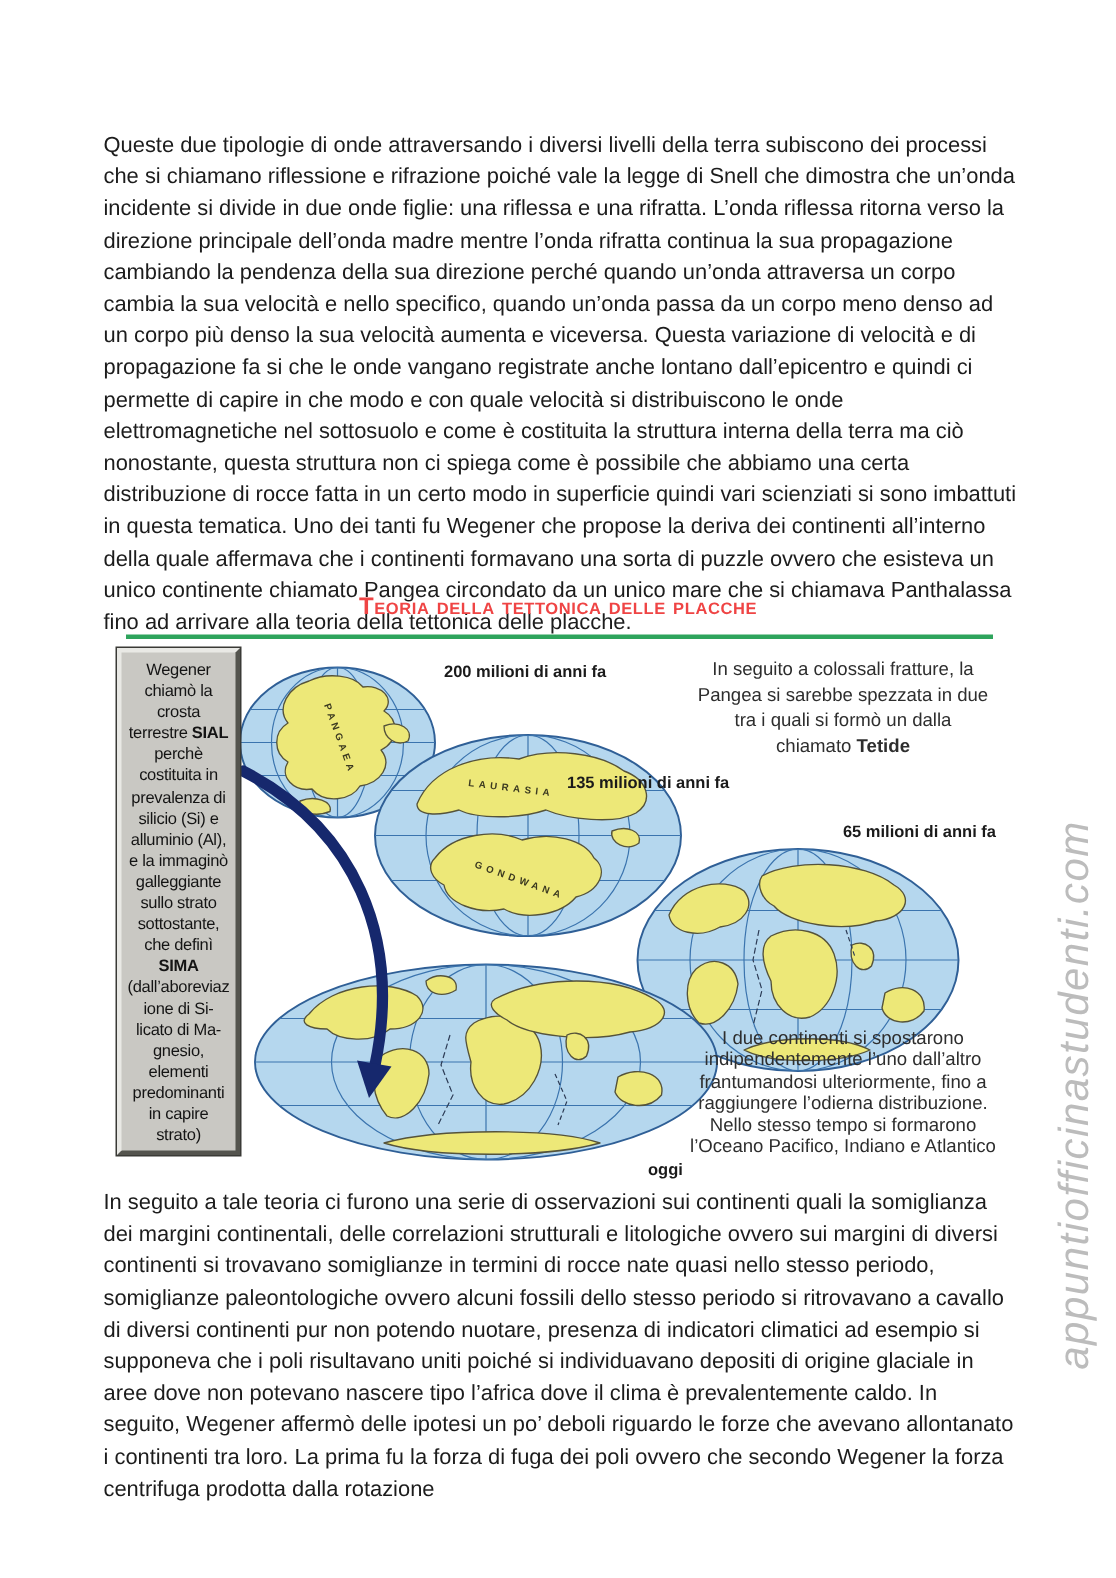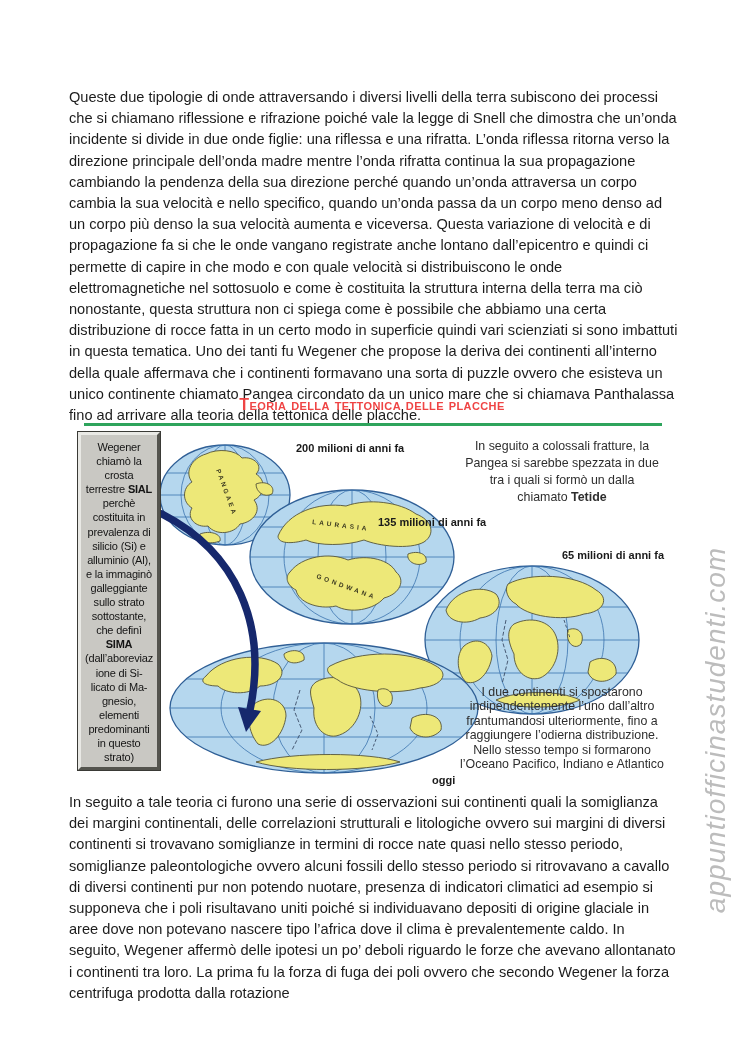--- a/index.html
+++ b/index.html
@@ -175,21 +175,21 @@
       <div>sullo strato</div>
       <div>sottostante,</div>
       <div>che definì</div>
       <div><b>SIMA</b></div>
       <div>(dall’aboreviaz</div>
       <div>ione di Si-</div>
       <div>licato di Ma-</div>
       <div>gnesio,</div>
       <div>elementi</div>
       <div>predominanti</div>
-      <div>in questo</div>
+      <div>in capire</div>
       <div>strato)</div>
     </div>
 
     <div class="map-label label-g1">200 milioni di anni fa</div>
     <div class="map-label label-g2">135 milioni di anni fa</div>
     <div class="map-label label-g3">65 milioni di anni fa</div>
     <div class="map-label label-g4">oggi</div>
 
     <div class="cap cap-top">
       <span class="cl">In seguito a colossali fratture, la</span>

